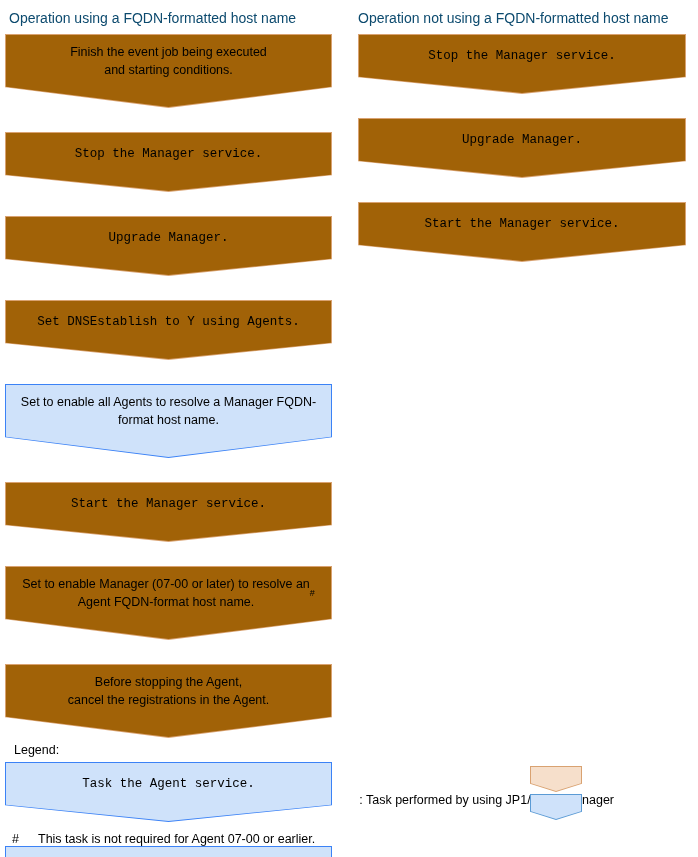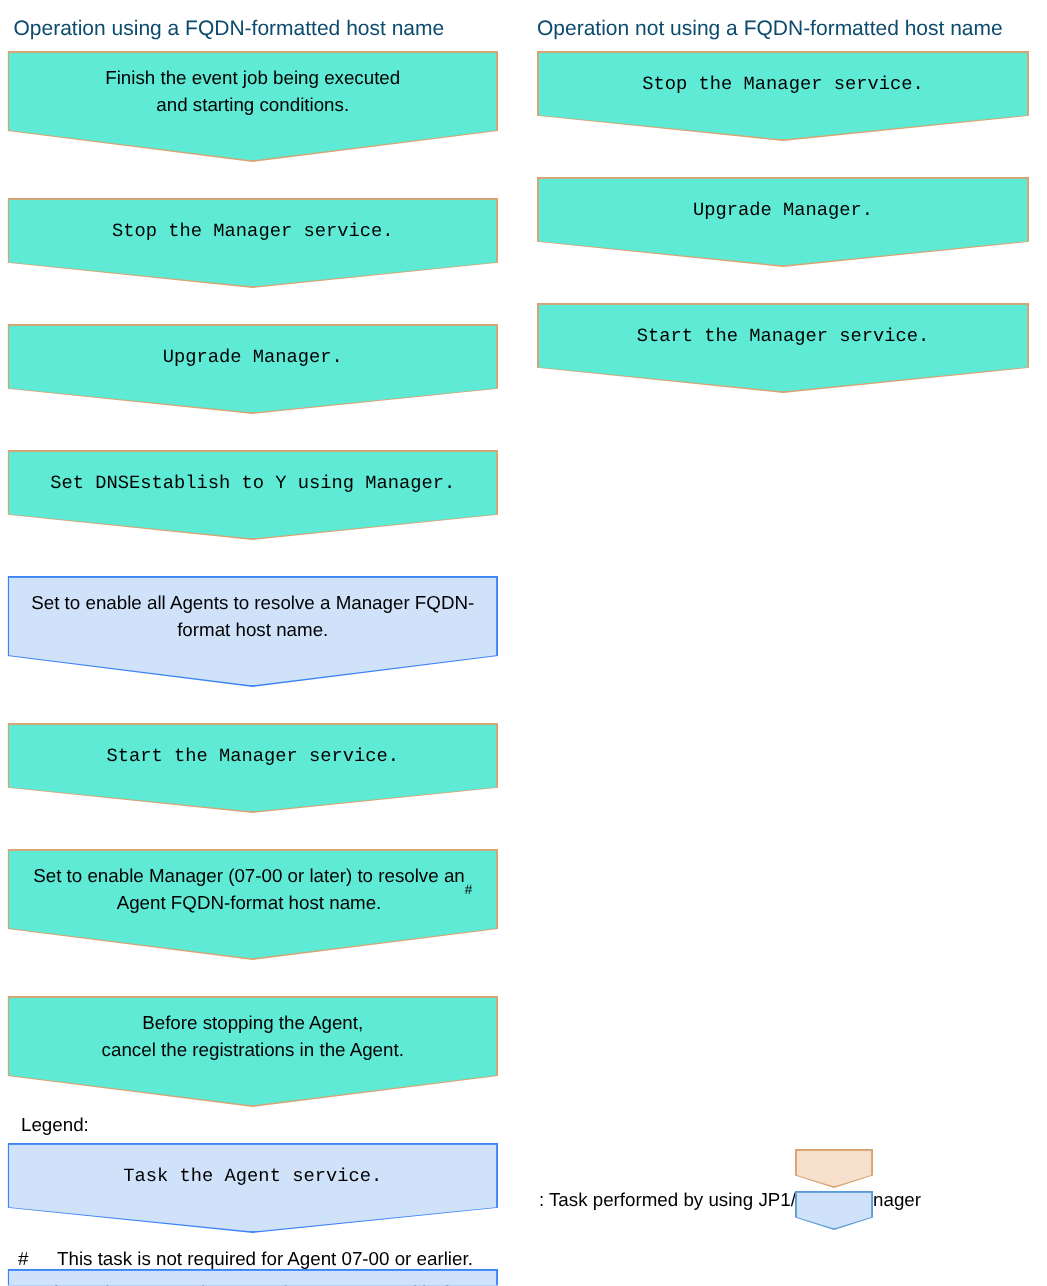--- a/index.html
+++ b/index.html
@@ -61,21 +61,21 @@
     padding: 0 6px;
     white-space: pre-line;
   }
 
   
   .step.manager {
     background: #d9a271; 
     padding: 1px;
   }
   .step.manager .step-inner {
-    background: #5eead4;
+    background: #a16207;
     clip-path: polygon(0% 0%, 100% 0%, 100% 72%, 50% 100%, 0% 72%);
   }
   
   .step.agent {
     background: #3b82f6;
     padding: 1px;
   }
   .step.agent .step-inner {
     background: #cfe2fa;
     clip-path: polygon(0% 0%, 100% 0%, 100% 72%, 50% 100%, 0% 72%);
@@ -165,21 +165,21 @@
         <div class="step-inner"><span class="step-text">Finish the event job being executed
 and starting conditions.</span></div>
       </div>
       <div class="step manager lines-1">
         <div class="step-inner"><span class="step-text">Stop the Manager service.</span></div>
       </div>
       <div class="step manager lines-1">
         <div class="step-inner"><span class="step-text">Upgrade Manager.</span></div>
       </div>
       <div class="step manager lines-1">
-        <div class="step-inner"><span class="step-text">Set DNSEstablish to Y using Manager.</span></div>
+        <div class="step-inner"><span class="step-text">Set DNSEstablish to Y using Agents.</span></div>
       </div>
       <div class="step agent lines-2">
         <div class="step-inner"><span class="step-text">Set to enable all Agents to resolve a Manager FQDN-
 format host name.</span></div>
       </div>
       <div class="step manager lines-1">
         <div class="step-inner"><span class="step-text">Start the Manager service.</span></div>
       </div>
       <div class="step manager lines-2">
         <div class="step-inner"><span class="step-text">Set to enable Manager (07-00 or later) to resolve an

